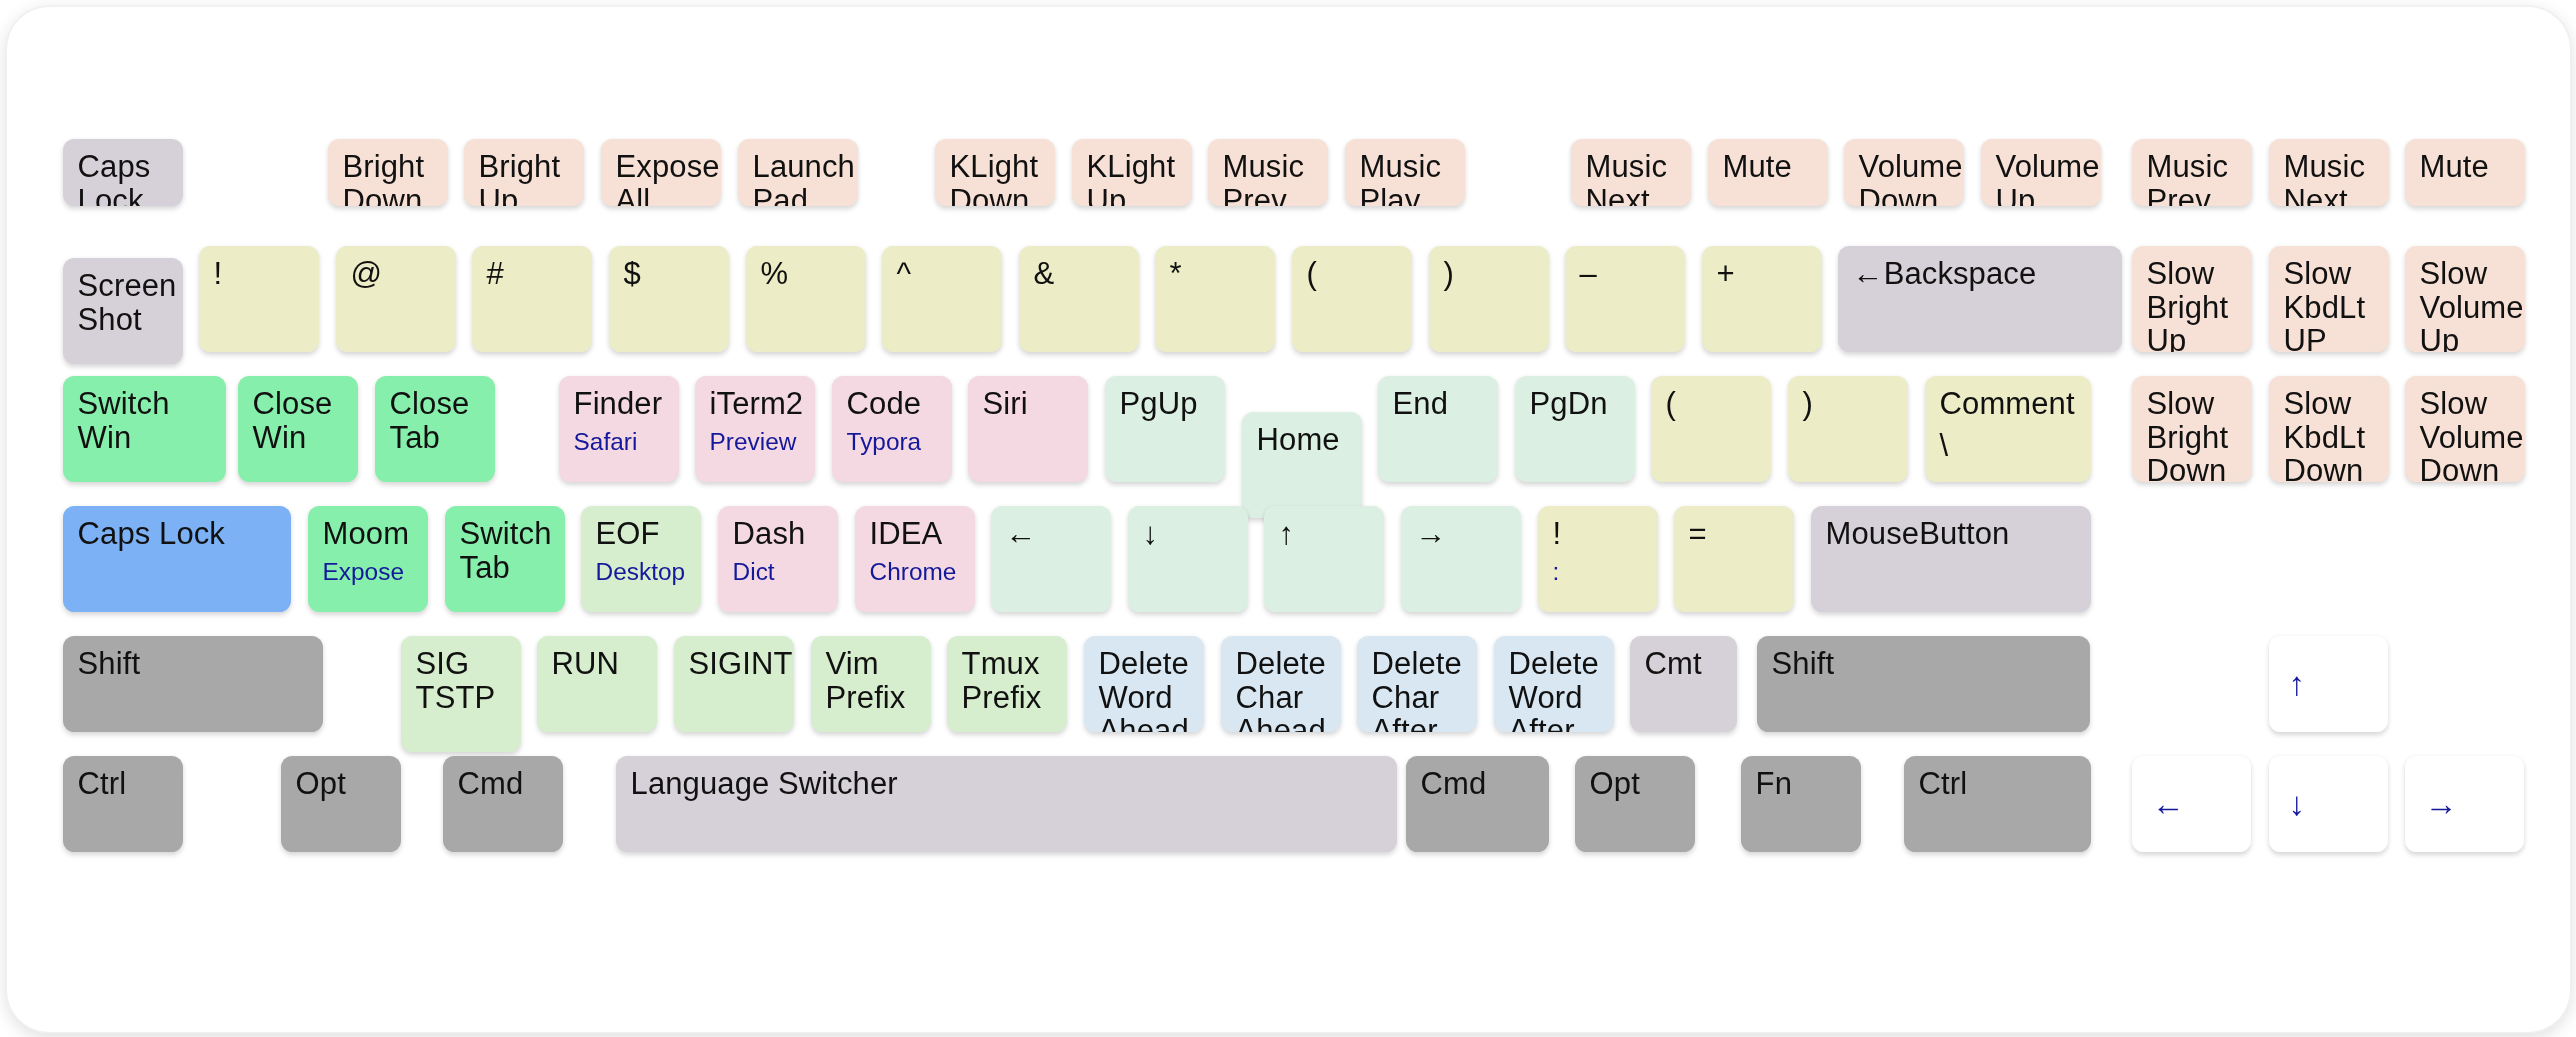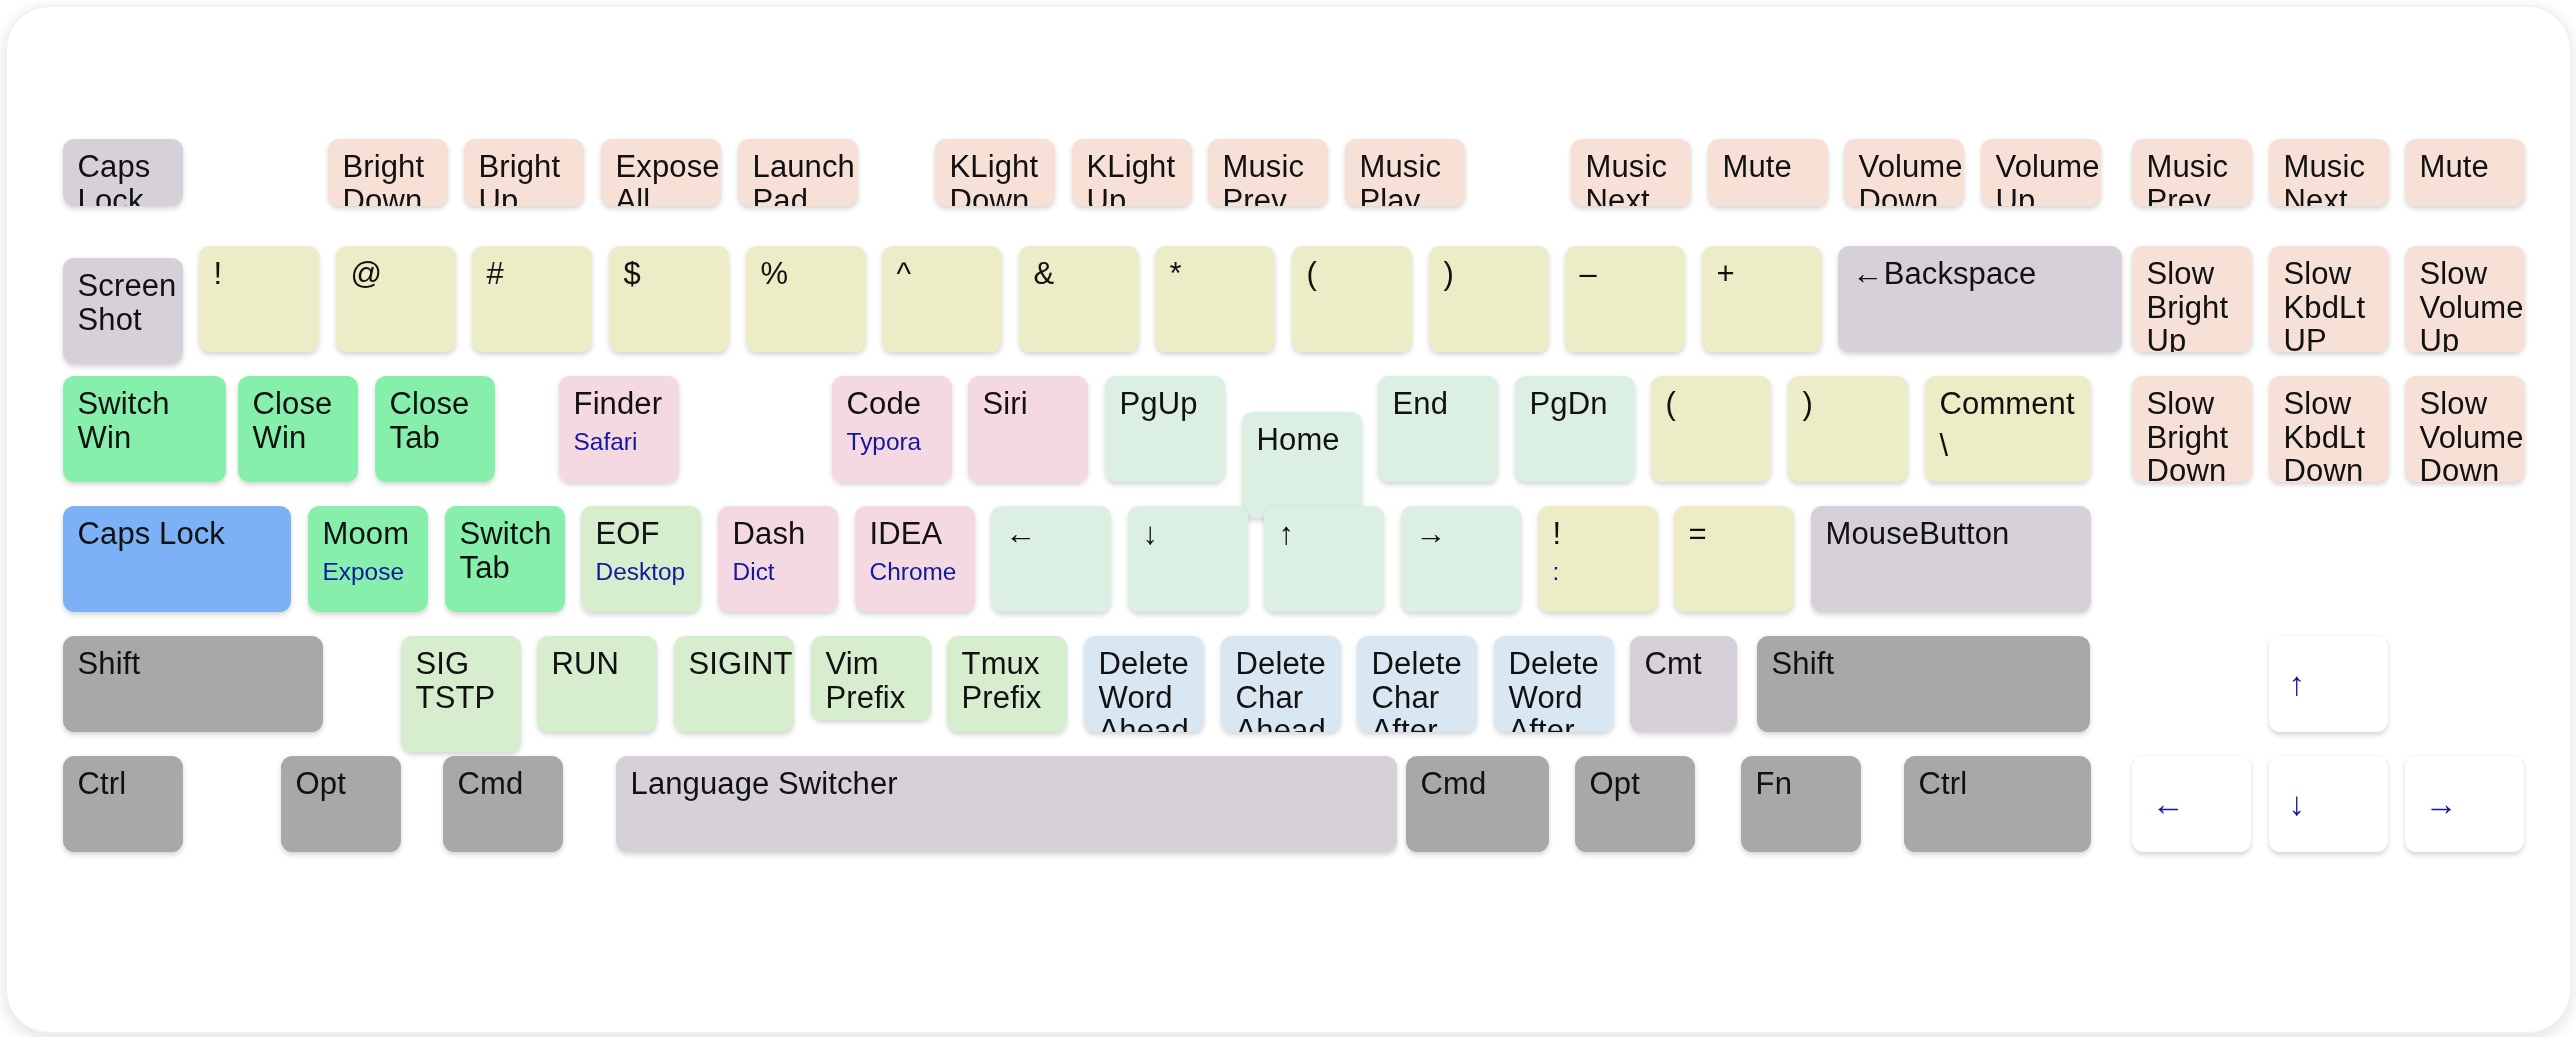--- a/index.html
+++ b/index.html
@@ -213,20 +213,24 @@
 Win</span>
     </div>
     <div class="key c-bluegray" style="left: 375px; top: 376px; width: 120px; height: 106px;">
       <span class="lbl">Close
 Tab</span>
     </div>
     <div class="key c-pink" style="left: 559px; top: 376px; width: 120px; height: 106px;">
       <span class="lbl">Finder</span>
       <span class="sub">Safari</span>
     </div>
+    <div class="key c-pink" style="left: 695px; top: 376px; width: 120px; height: 106px;">
+      <span class="lbl">iTerm2</span>
+      <span class="sub">Preview</span>
+    </div>
     <div class="key c-pink" style="left: 832px; top: 376px; width: 120px; height: 106px;">
       <span class="lbl">Code</span>
       <span class="sub">Typora</span>
     </div>
     <div class="key c-pink" style="left: 968px; top: 376px; width: 120px; height: 106px;">
       <span class="lbl">Siri</span>
     </div>
     <div class="key c-mint" style="left: 1105px; top: 376px; width: 120px; height: 106px;">
       <span class="lbl">PgUp</span>
     </div>
@@ -315,21 +319,21 @@
     <div class="key c-green" style="left: 401px; top: 636px; width: 120px; height: 116px;">
       <span class="lbl">SIG
 TSTP</span>
     </div>
     <div class="key c-green" style="left: 537px; top: 636px; width: 120px; height: 96px;">
       <span class="lbl">RUN</span>
     </div>
     <div class="key c-green" style="left: 674px; top: 636px; width: 120px; height: 96px;">
       <span class="lbl">SIGINT</span>
     </div>
-    <div class="key c-green" style="left: 811px; top: 636px; width: 120px; height: 84px;">
+    <div class="key c-green" style="left: 811px; top: 636px; width: 120px; height: 96px;">
       <span class="lbl">Vim
 Prefix</span>
     </div>
     <div class="key c-green" style="left: 947px; top: 636px; width: 120px; height: 96px;">
       <span class="lbl">Tmux
 Prefix</span>
     </div>
     <div class="key c-babyblue" style="left: 1084px; top: 636px; width: 120px; height: 96px;">
       <span class="lbl">Delete
 Word

